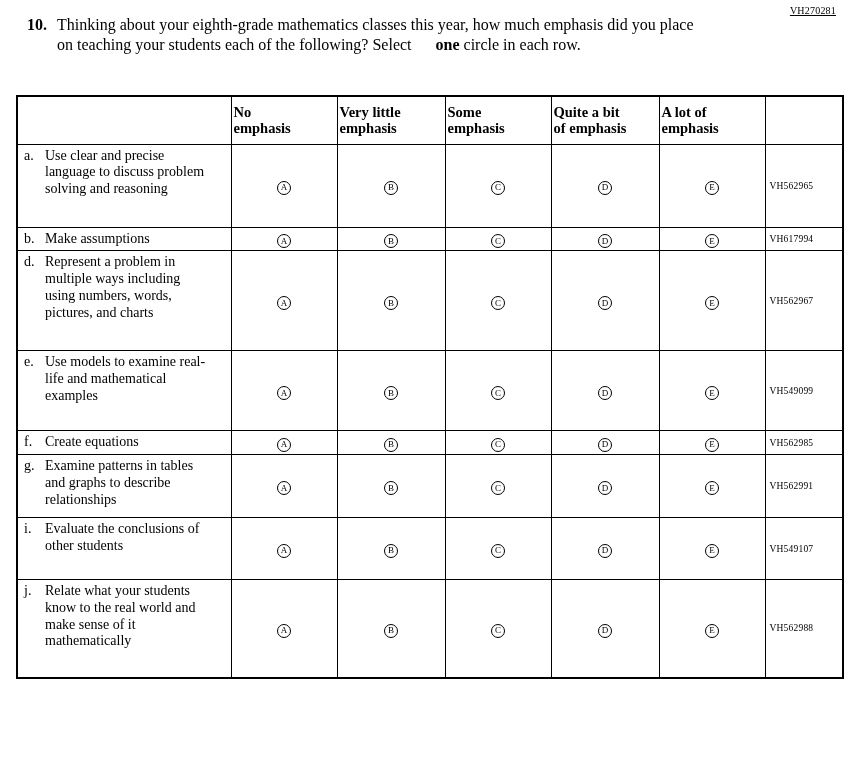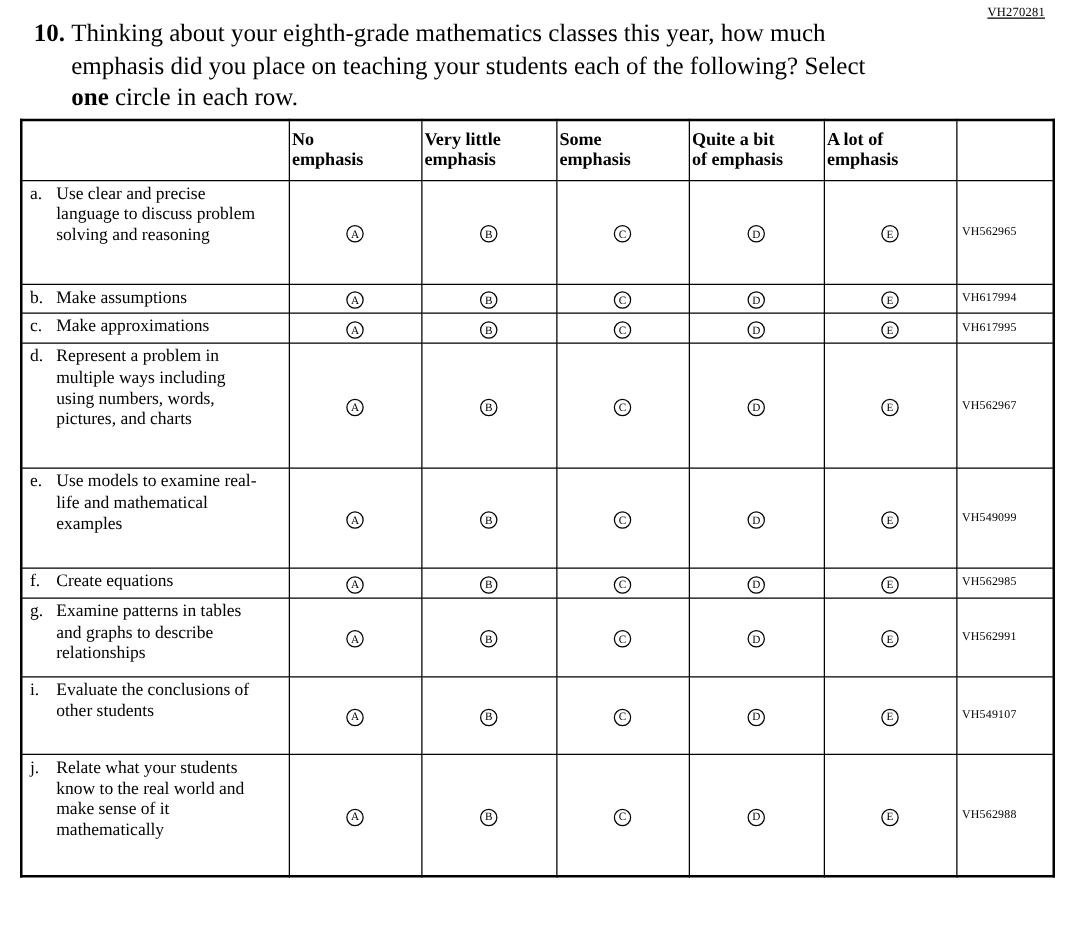--- a/index.html
+++ b/index.html
@@ -23,29 +23,29 @@
     font-size: 10px;
     letter-spacing: 0.2px;
     text-decoration: underline;
   }
   .question {
     position: absolute;
     top: 15px;
     left: 27px;
     width: 700px;
     display: flex;
-    font-size: 20px;
+    font-size: 16px;
     line-height: 1.28;
   }
   .qnum {
     flex: 0 0 30px;
     font-weight: bold;
   }
   .qtext { width: 640px; }
-  .qtext b { font-weight: bold; }
+  .qtext b { font-weight: bold; margin-left: 20px; }
 
   table.survey {
     position: absolute;
     top: 95px;
     left: 16px;
     width: 826px;
     border-collapse: collapse;
     table-layout: fixed;
     border: 2px solid #000;
   }
@@ -155,29 +155,20 @@
       <tr style="height:22px">
         <td class="label-cell"><span class="row-letter">b.</span><span class="row-text">Make assumptions</span></td>
         <td class="opt"><span class="bubble">A</span></td>
         <td class="opt"><span class="bubble">B</span></td>
         <td class="opt"><span class="bubble">C</span></td>
         <td class="opt"><span class="bubble">D</span></td>
         <td class="opt"><span class="bubble">E</span></td>
         <td class="code">VH617994</td>
       </tr>
 
-      <tr style="height:22px">
-        <td class="label-cell"><span class="row-letter">c.</span><span class="row-text">Make approximations</span></td>
-        <td class="opt"><span class="bubble">A</span></td>
-        <td class="opt"><span class="bubble">B</span></td>
-        <td class="opt"><span class="bubble">C</span></td>
-        <td class="opt"><span class="bubble">D</span></td>
-        <td class="opt"><span class="bubble">E</span></td>
-        <td class="code">VH617995</td>
-      </tr>
 
       <tr style="height:100px">
         <td class="label-cell"><span class="row-letter">d.</span><span class="row-text">Represent a problem in multiple ways including using numbers, words, pictures, and charts</span></td>
         <td class="opt"><span class="bubble">A</span></td>
         <td class="opt"><span class="bubble">B</span></td>
         <td class="opt"><span class="bubble">C</span></td>
         <td class="opt"><span class="bubble">D</span></td>
         <td class="opt"><span class="bubble">E</span></td>
         <td class="code">VH562967</td>
       </tr>

